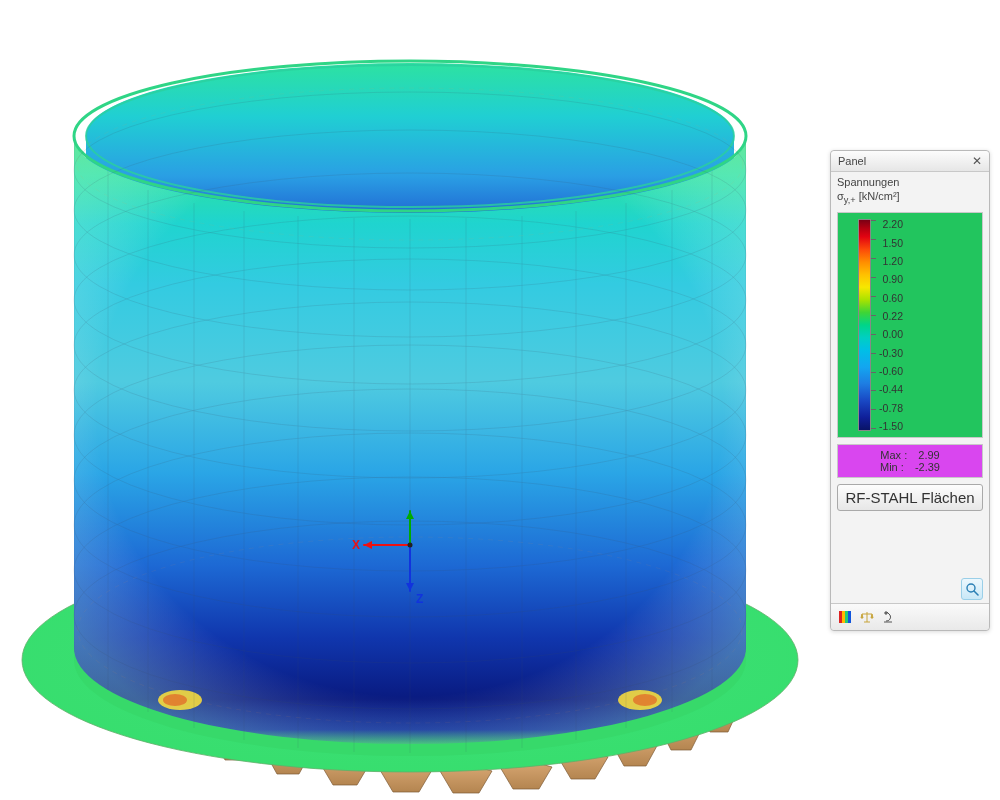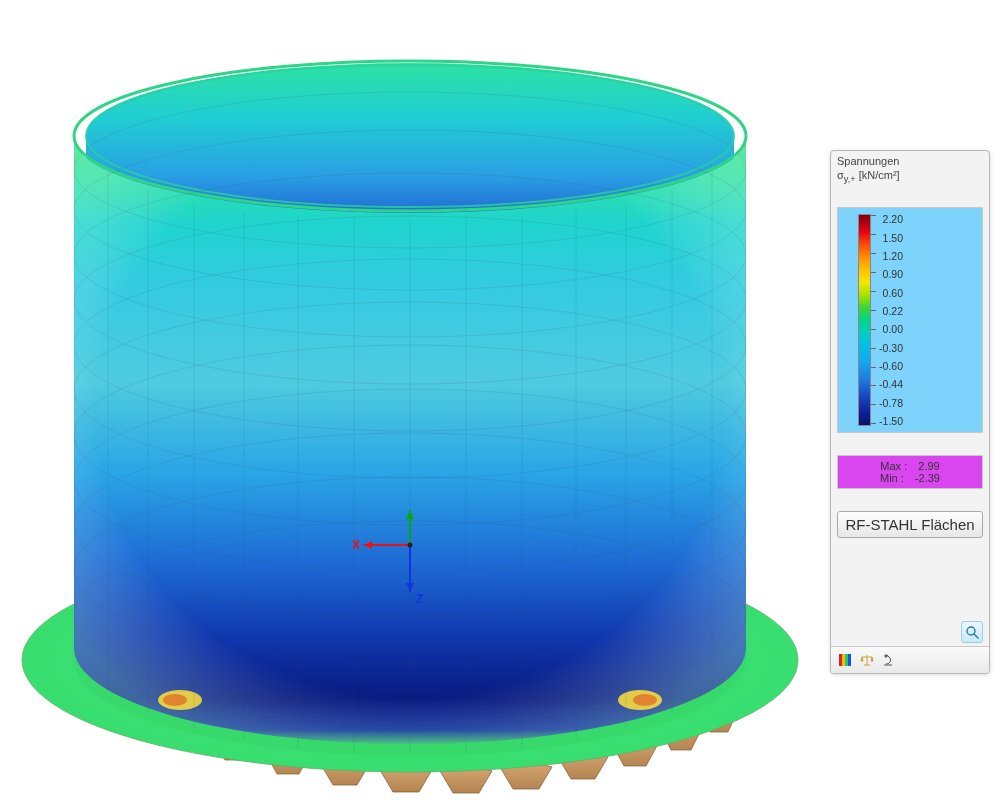--- a/index.html
+++ b/index.html
@@ -13,25 +13,25 @@
     background:#f3f3f3; border:1px solid #b9b9b9;
     border-radius:4px; box-shadow:0 1px 4px rgba(0,0,0,.15);
     display:flex; flex-direction:column; }
   .panel-header { height:20px; display:flex; align-items:center;
     justify-content:space-between; padding:0 5px 0 7px;
     background:linear-gradient(#fcfcfc,#e6e6e6);
     border-bottom:1px solid #c8c8c8; border-radius:4px 4px 0 0; }
   .panel-header .title { font-weight:400; color:#444; }
   .panel-header .close { cursor:pointer; color:#555; font-size:12px;
     line-height:1; padding:0 2px; }
-  .panel-body { padding:4px 6px 6px; display:flex; flex-direction:column; gap:22px; }
+  .panel-body { padding:4px 6px 6px; display:flex; flex-direction:column; gap:6px; }
   .subtitle { color:#444; line-height:1.25; }
   .subtitle .unit-row span { display:inline; }
 
-  .legend-box { display:flex; border:1px solid #c8c8c8; background:#7dd3fc;
+  .legend-box { display:flex; border:1px solid #c8c8c8; background:#22c55e;
     padding:6px 6px 6px 20px; }
   .color-bar { width:11px; height:210px; border:1px solid #888;
     background:linear-gradient(to bottom,
       #7a0014 0%, #b40011 4%, #e20311 8%,
       #fc4a09 14%, #ff8d00 20%, #ffc000 26%,
       #f7e700 32%, #a9e200 38%, #3fd535 44%,
       #00d588 50%, #00cfc2 56%, #00bfe6 62%,
       #13a6f0 70%, #1e7de2 78%, #1948c4 86%,
       #0f1f99 94%, #091366 100%);
     position:relative; }
@@ -241,20 +241,24 @@
       <text x="6" y="58" fill="#13d" font-size="12" font-weight="600">Z</text>
 
       <line x1="0" y1="0" x2="0" y2="-34" stroke="#0a0" stroke-width="2"></line>
       <polygon points="0,-34 -4,-26 4,-26" fill="#0a0"></polygon>
 
       <circle r="2.5" fill="#222"></circle>
     </g>
   </svg>
 
   <div class="panel">
+    <div class="panel-header">
+      <span class="title">Panel</span>
+      <span class="close">✕</span>
+    </div>
     <div class="panel-body">
       <div class="subtitle">
         <div>Spannungen</div>
         <div class="unit-row">
           <span>σ</span><sub>y,+</sub>
           <span>[kN/cm²]</span>
         </div>
       </div>
 
       <div class="legend-box">

